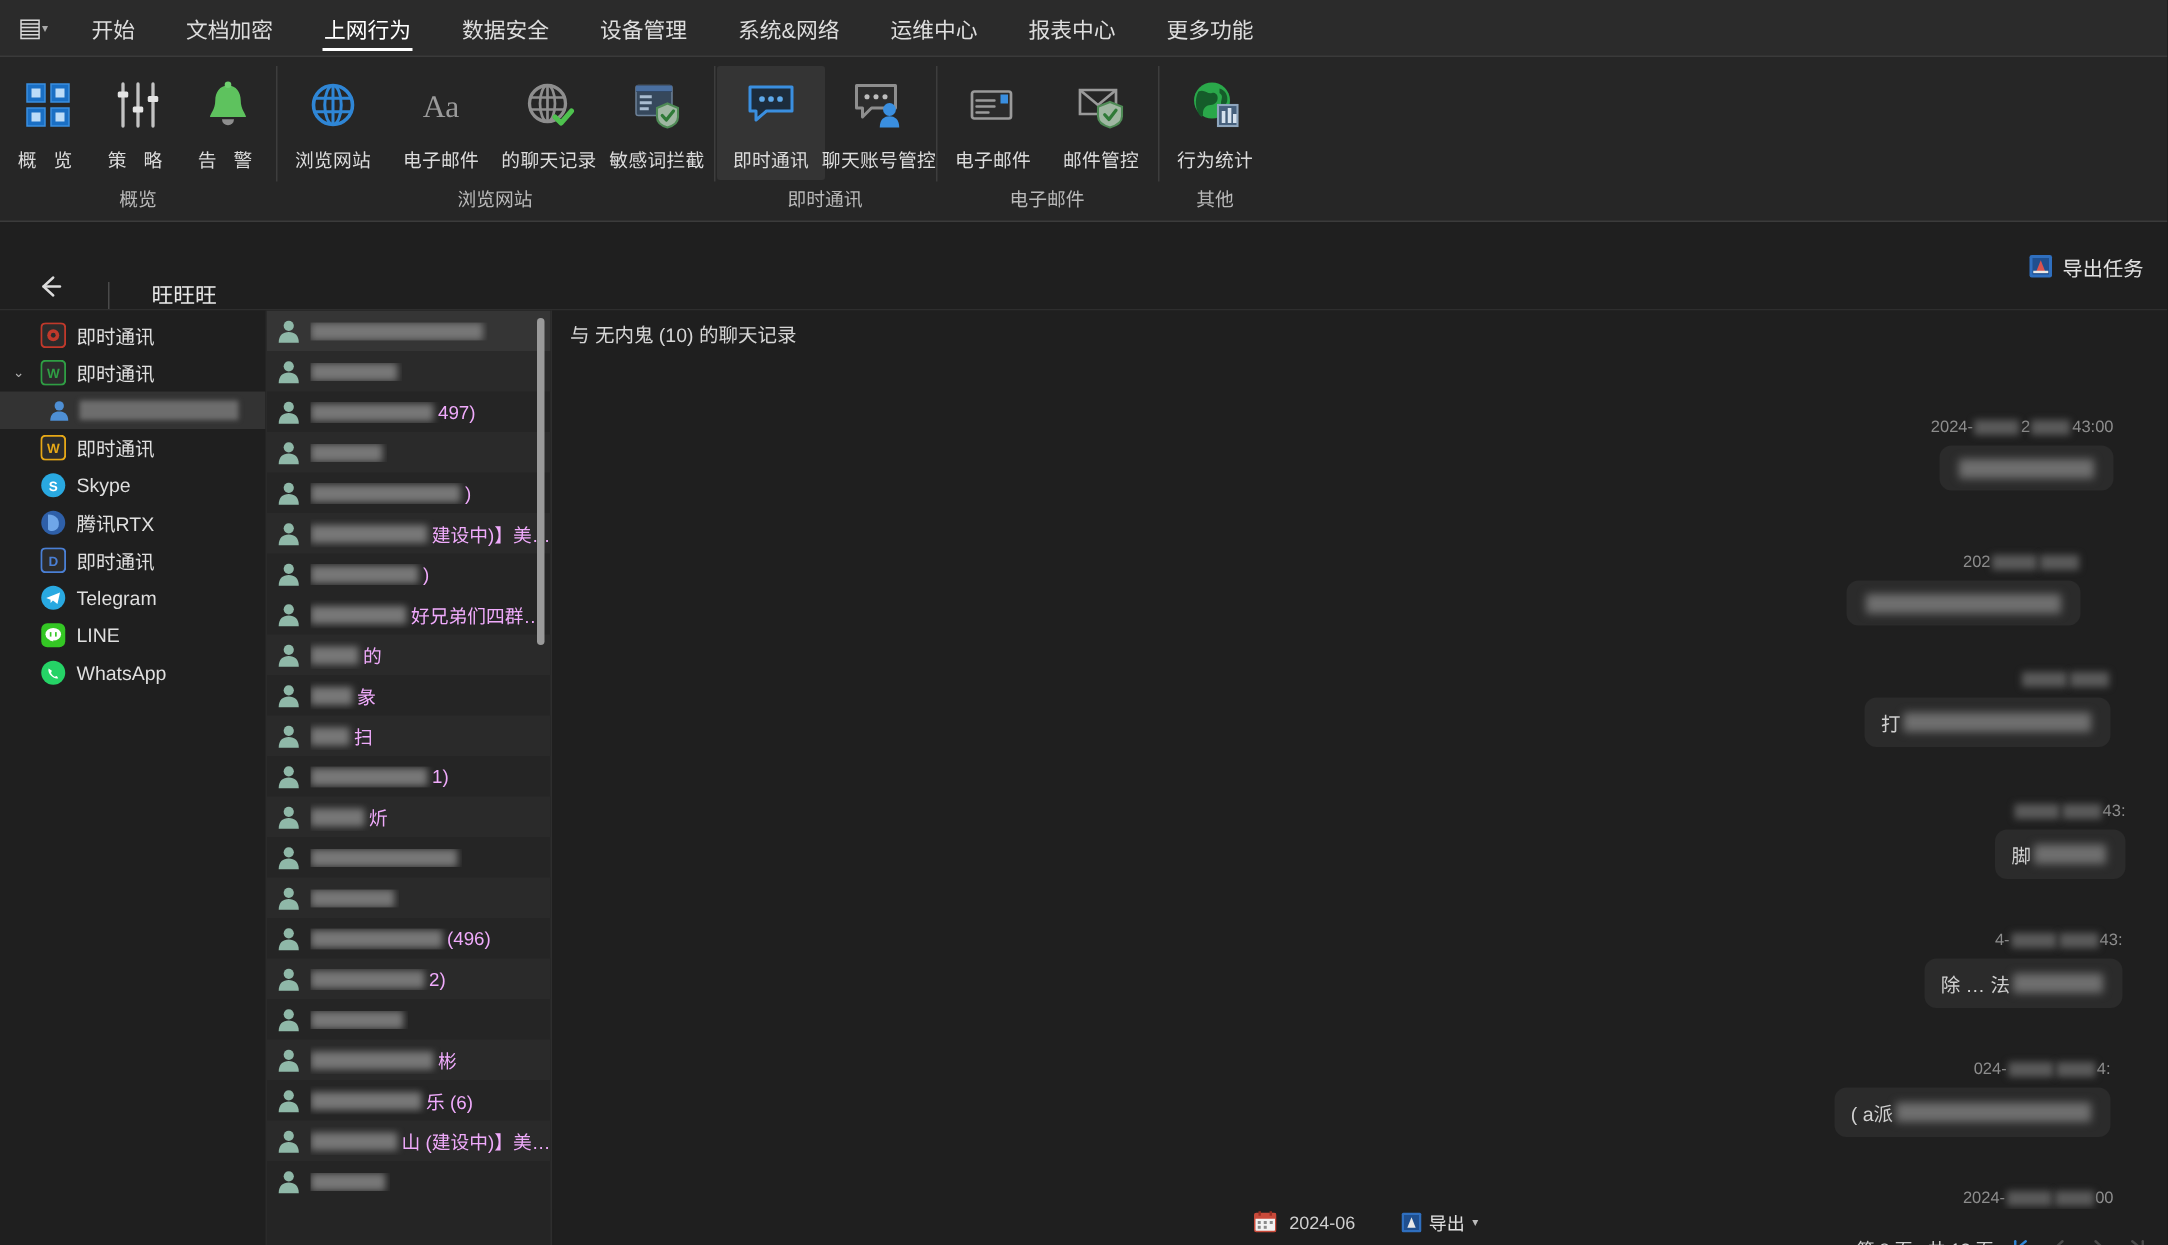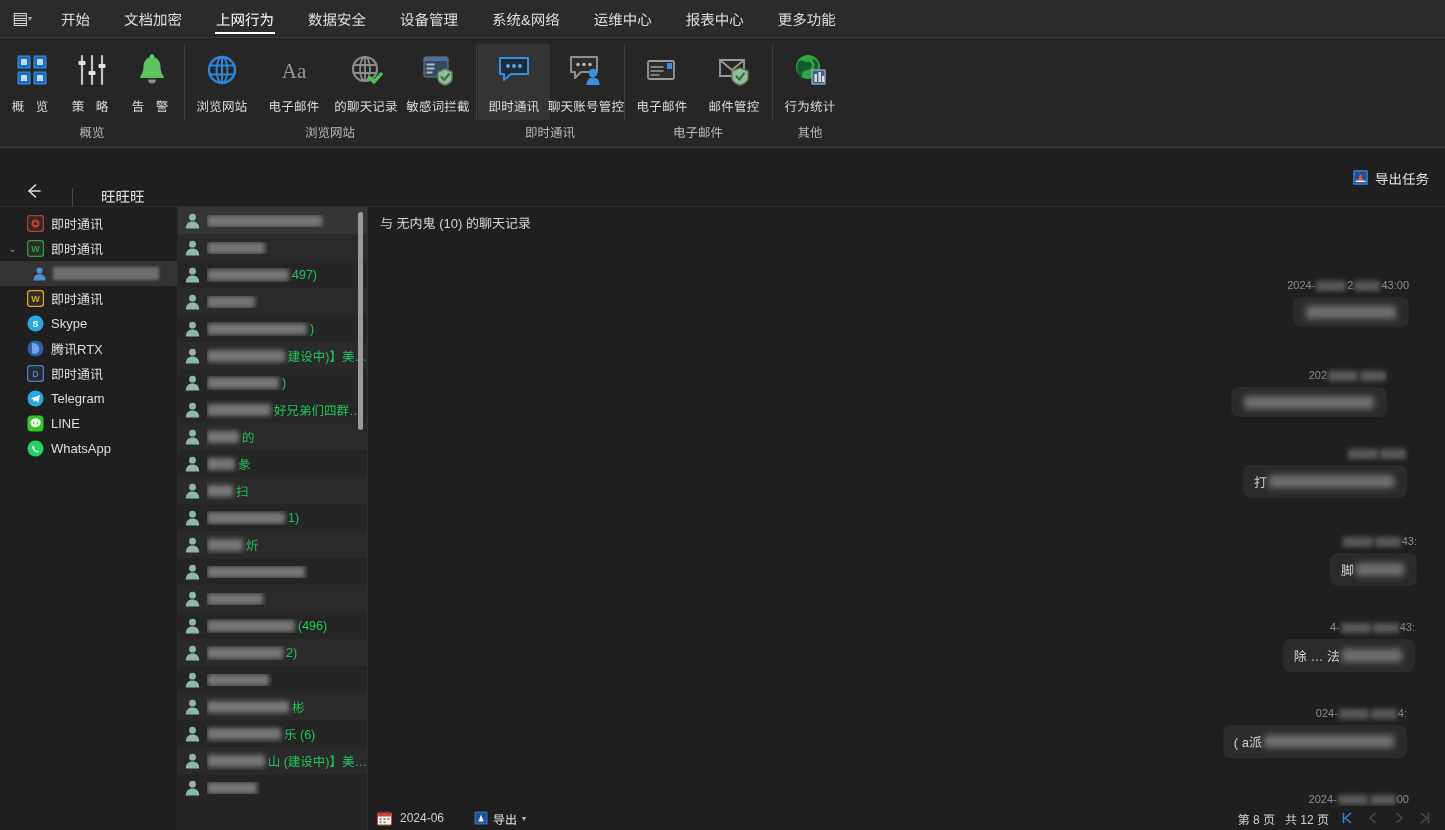--- a/index.html
+++ b/index.html
@@ -117,21 +117,21 @@
     overflow: hidden; border-right: 1px solid #2e2e2e;
   }
   .contact-row {
     height: 27px; display: flex; align-items: center; gap: 6px;
     padding-left: 6px; cursor: pointer; position: relative;
   }
   .contact-row.alt { background: #2a2a2a; }
   .contact-row.sel { background: #353535; }
   .contact-row .avatar { width: 17px; min-width: 17px; height: 17px; }
   .contact-row .cname {
-    font-size: 12.5px; color: #22c55e; white-space: nowrap; overflow: hidden;
+    font-size: 12.5px; color: #f0abfc; white-space: nowrap; overflow: hidden;
     display: flex; align-items: center; gap: 0px;
   }
   .blurname { height: 12px; background: #777; filter: blur(2.4px); border-radius: 1px; }
   .tail { filter: blur(.25px); }
   .clist-scroll {
     position: absolute; right: 4px; top: 5px; width: 5px; height: 218px;
     background: #9a9a9a; border-radius: 3px;
   }
 
   
@@ -148,21 +148,21 @@
     display: flex; align-items: center; min-height: 30px;
     font-size: 13px; color: #d0d0d0; white-space: nowrap;
   }
   .bubble .bl { display: inline-block; background: #6f6f6f; height: 13px;
                 filter: blur(3px); border-radius: 1px; margin: 0 2px; vertical-align: middle; }
   .bubble .vis { filter: blur(.3px); }
 
   
   .botbar {
     position: absolute; left: 369px; bottom: 0; right: 0; height: 24px;
-    display: flex; align-items: center; background: #1f1f1f;
+    display: flex; align-items: center; background: #1f1f1f; flex-direction: column;
   }
   .bb-left { display: flex; align-items: center; gap: 8px; padding-left: 8px; }
   .bb-date { font-size: 12px; color: #cfcfcf; }
   .bb-export { display: flex; align-items: center; gap: 5px; margin-left: 22px; cursor: pointer; }
   .bb-export .lbl { font-size: 12px; color: #e0e0e0; }
   .bb-export .car { font-size: 8px; color: #bbb; }
   .pager { margin-left: auto; display: flex; align-items: center; gap: 10px; padding-right: 12px; }
   .pager .ptxt { font-size: 12px; color: #cfcfcf; }
   .pager .pbtn { width: 16px; height: 16px; display: flex; align-items: center;
                  justify-content: center; cursor: pointer; }

